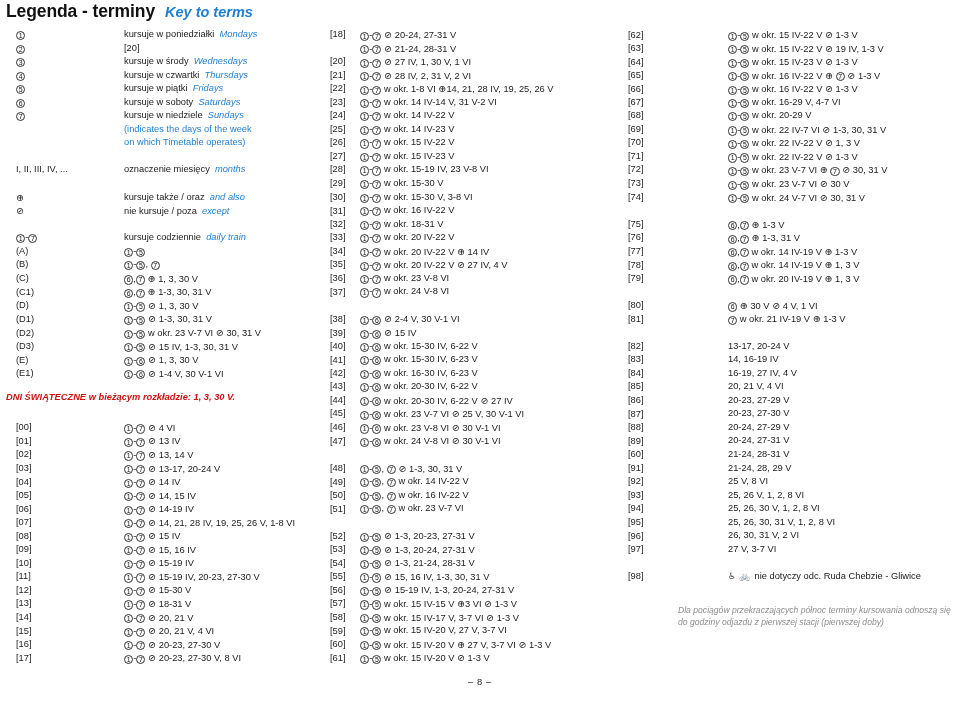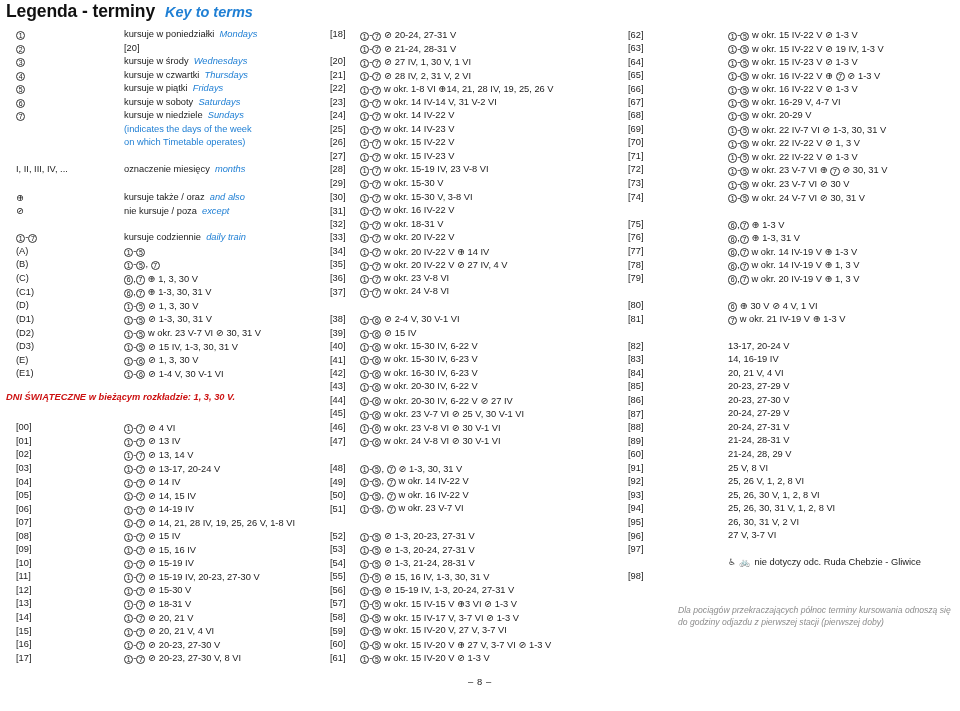--- a/index.html
+++ b/index.html
@@ -664,20 +664,24 @@
       <div class="row">
         <div class="key"></div>
         <div class="val">13-17, 20-24 V</div>
       </div>
       <div class="row">
         <div class="key"></div>
         <div class="val">14, 16-19 IV</div>
       </div>
       <div class="row">
         <div class="key"></div>
+        <div class="val">16-19, 27 IV, 4 V</div>
+      </div>
+      <div class="row">
+        <div class="key"></div>
         <div class="val">20, 21 V, 4 VI</div>
       </div>
       <div class="row">
         <div class="key"></div>
         <div class="val">20-23, 27-29 V</div>
       </div>
       <div class="row">
         <div class="key"></div>
         <div class="val">20-23, 27-30 V</div>
       </div>

